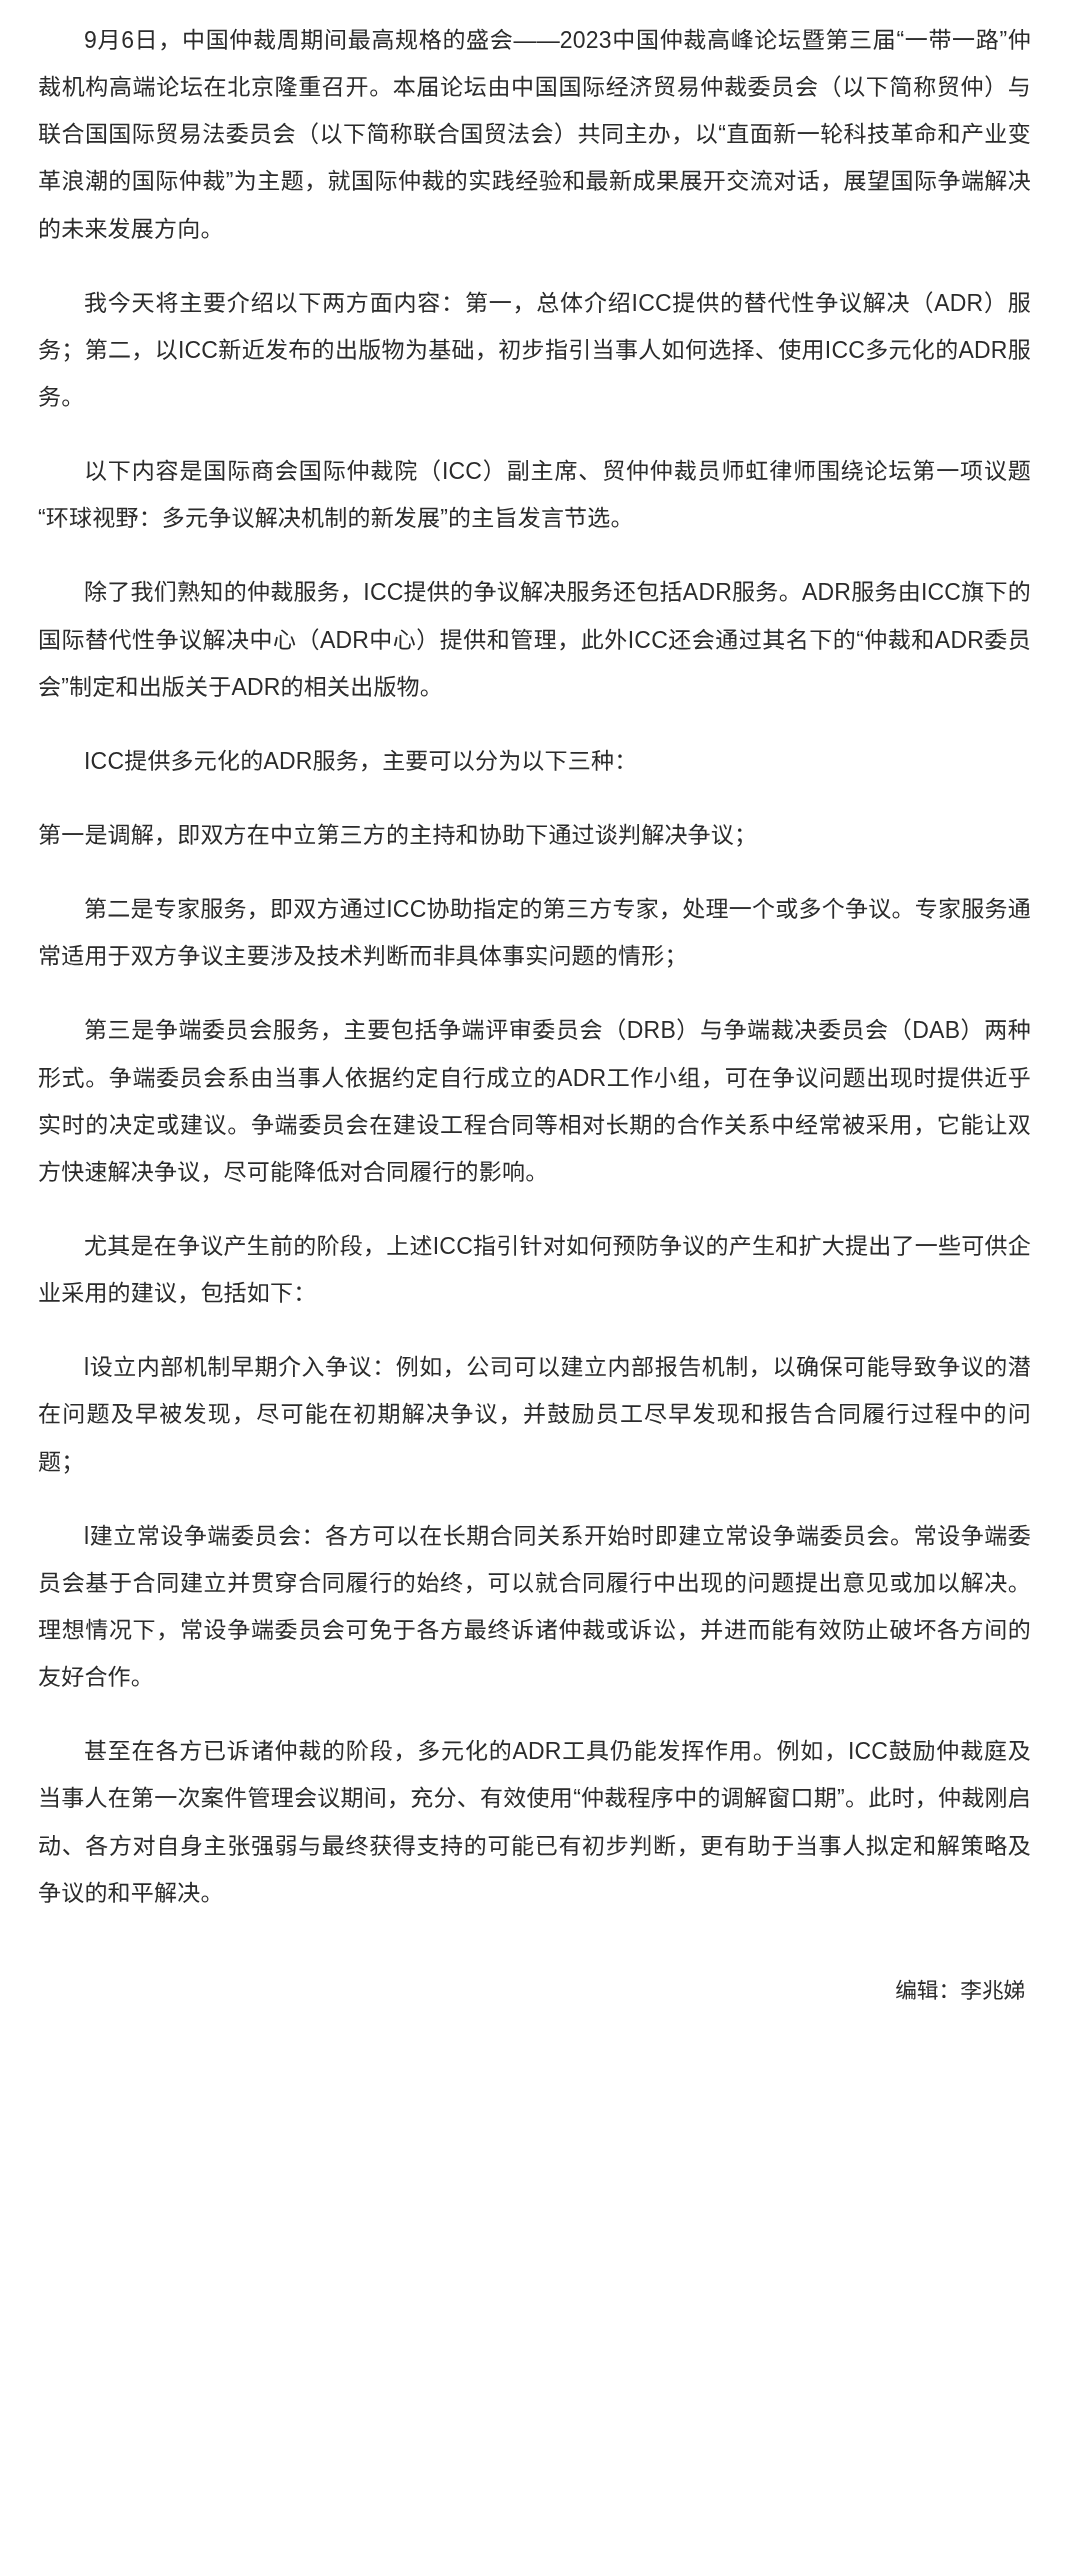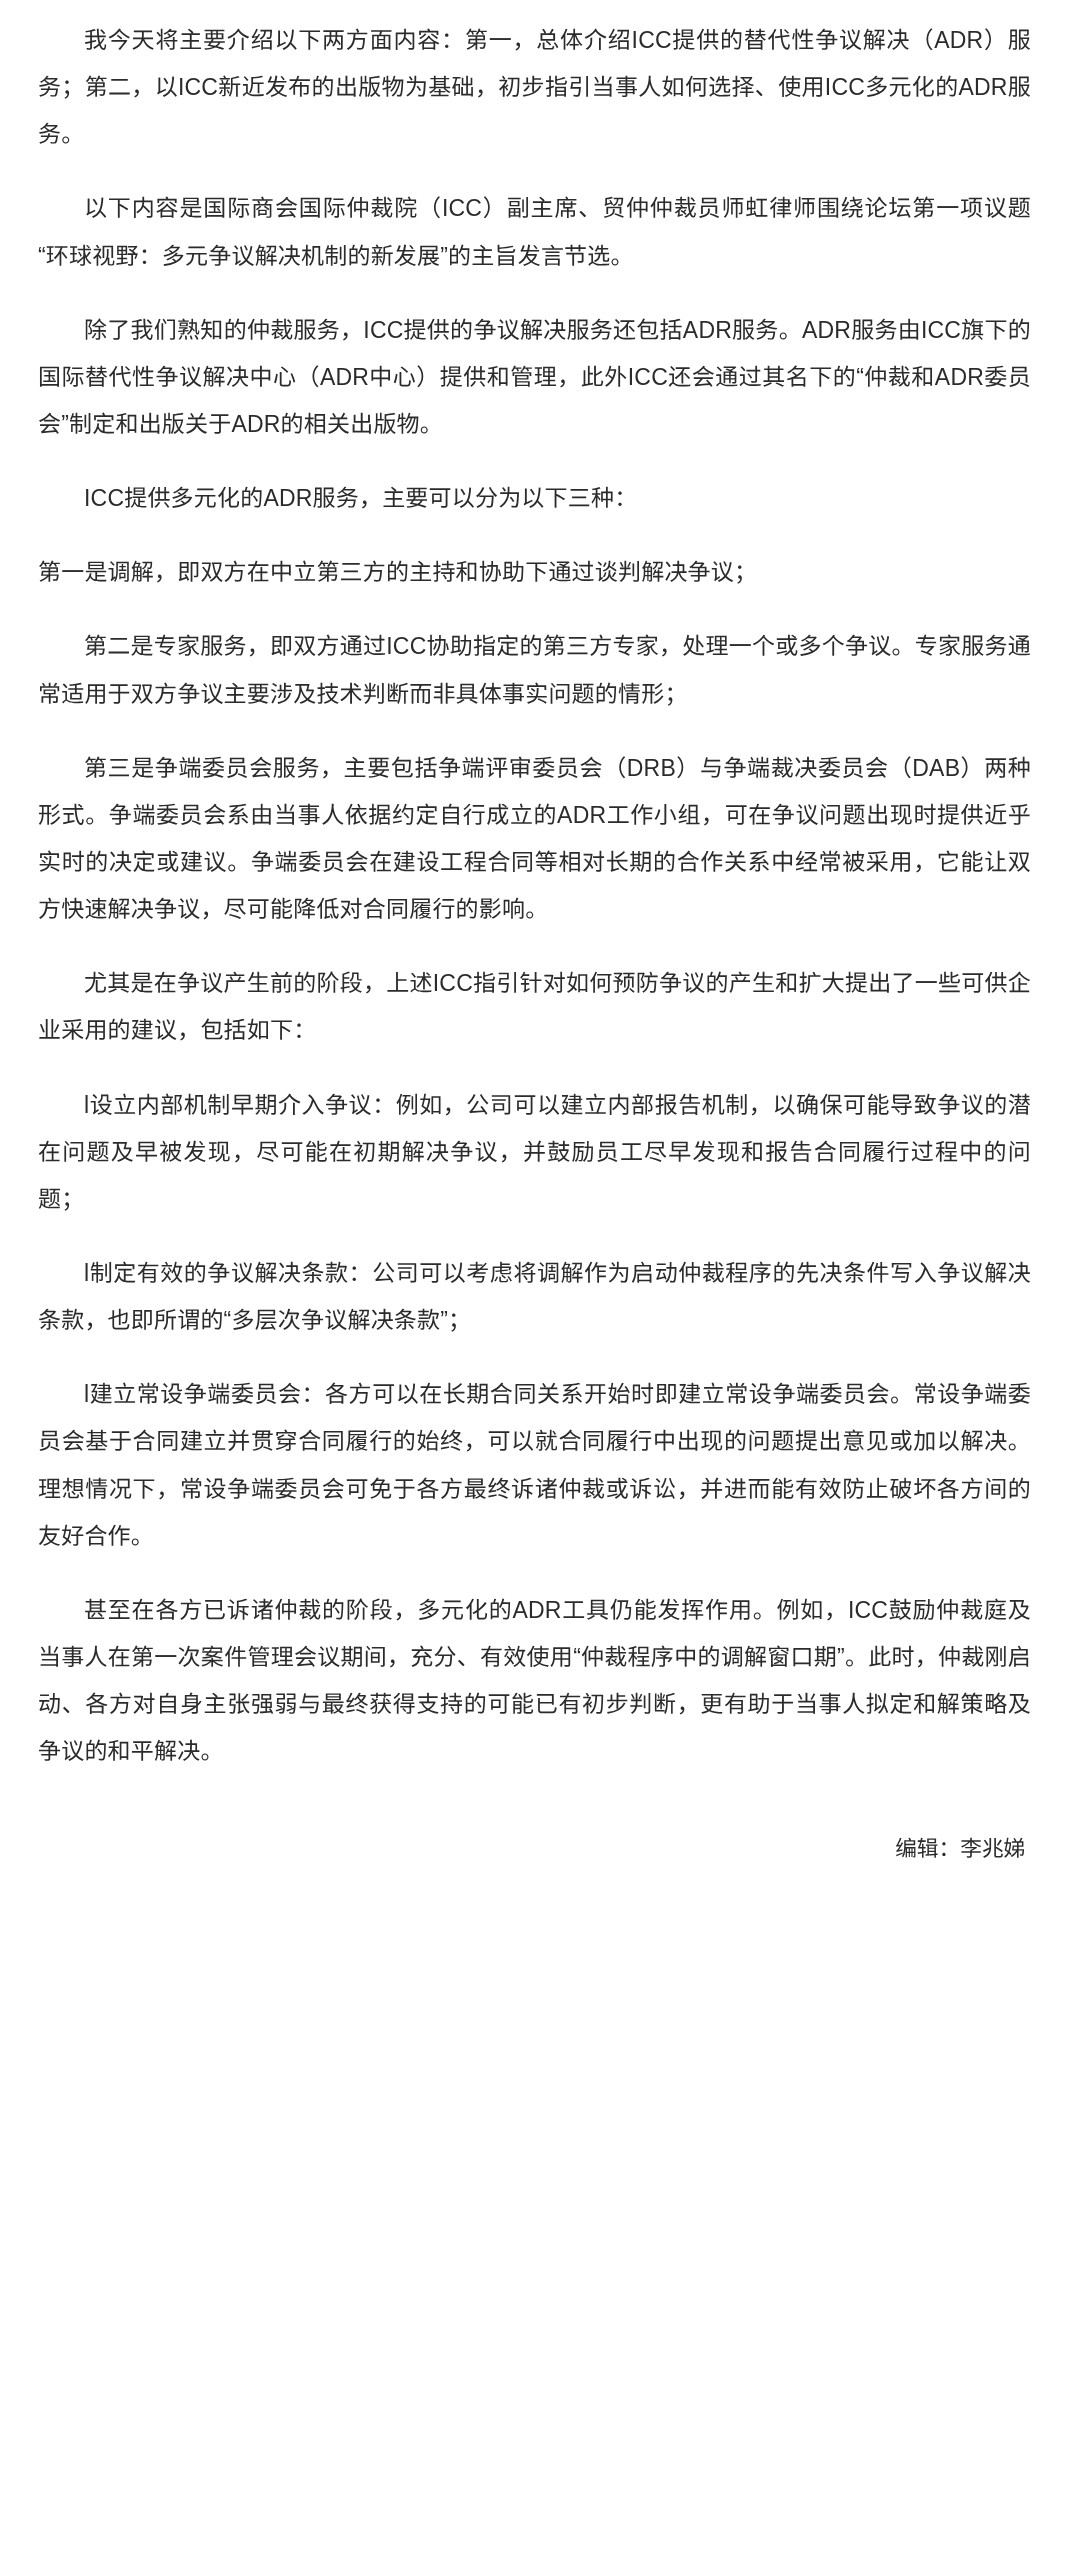--- a/index.html
+++ b/index.html
@@ -47,29 +47,29 @@
     line-height: 1.9;
     text-align: right;
     color: #2b2b2b;
   }
 </style>
 </head>
 <body>
 
 <article id="article">
 
+  <p class="para indent">9月6日，中国仲裁周期间最高规格的盛会——2023中国仲裁高峰论坛暨第三届“一带一路”仲裁机构高端论坛在北京隆重召开。本届论坛由中国国际经济贸易仲裁委员会（以下简称贸仲）与联合国国际贸易法委员会（以下简称联合国贸法会）共同主办，以“直面新一轮科技革命和产业变革浪潮的国际仲裁”为主题，就国际仲裁的实践经验和最新成果展开交流对话，展望国际争端解决的未来发展方向。</p>
   <p class="para indent">我今天将主要介绍以下两方面内容：第一，总体介绍ICC提供的替代性争议解决（ADR）服务；第二，以ICC新近发布的出版物为基础，初步指引当事人如何选择、使用ICC多元化的ADR服务。</p>
   <p class="para indent">以下内容是国际商会国际仲裁院（ICC）副主席、贸仲仲裁员师虹律师围绕论坛第一项议题“环球视野：多元争议解决机制的新发展”的主旨发言节选。</p>
   <p class="para indent">除了我们熟知的仲裁服务，ICC提供的争议解决服务还包括ADR服务。ADR服务由ICC旗下的国际替代性争议解决中心（ADR中心）提供和管理，此外ICC还会通过其名下的“仲裁和ADR委员会”制定和出版关于ADR的相关出版物。</p>
   <p class="para indent">ICC提供多元化的ADR服务，主要可以分为以下三种：</p>
   <p class="para noindent">第一是调解，即双方在中立第三方的主持和协助下通过谈判解决争议；</p>
   <p class="para indent">第二是专家服务，即双方通过ICC协助指定的第三方专家，处理一个或多个争议。专家服务通常适用于双方争议主要涉及技术判断而非具体事实问题的情形；</p>
   <p class="para indent">第三是争端委员会服务，主要包括争端评审委员会（DRB）与争端裁决委员会（DAB）两种形式。争端委员会系由当事人依据约定自行成立的ADR工作小组，可在争议问题出现时提供近乎实时的决定或建议。争端委员会在建设工程合同等相对长期的合作关系中经常被采用，它能让双方快速解决争议，尽可能降低对合同履行的影响。</p>
   <p class="para indent">尤其是在争议产生前的阶段，上述ICC指引针对如何预防争议的产生和扩大提出了一些可供企业采用的建议，包括如下：</p>
   <p class="para bullet">l设立内部机制早期介入争议：例如，公司可以建立内部报告机制，以确保可能导致争议的潜在问题及早被发现，尽可能在初期解决争议，并鼓励员工尽早发现和报告合同履行过程中的问题；</p>
-  <p class="para bullet">l制定有效的争议解决条款：公司可以考虑将调解作为启动仲裁程序的先决条件写入争议解决条款，也即所谓的“多层次争议解决条款”；</p>
   <p class="para bullet">l建立常设争端委员会：各方可以在长期合同关系开始时即建立常设争端委员会。常设争端委员会基于合同建立并贯穿合同履行的始终，可以就合同履行中出现的问题提出意见或加以解决。理想情况下，常设争端委员会可免于各方最终诉诸仲裁或诉讼，并进而能有效防止破坏各方间的友好合作。</p>
   <p class="para indent">甚至在各方已诉诸仲裁的阶段，多元化的ADR工具仍能发挥作用。例如，ICC鼓励仲裁庭及当事人在第一次案件管理会议期间，充分、有效使用“仲裁程序中的调解窗口期”。此时，仲裁刚启动、各方对自身主张强弱与最终获得支持的可能已有初步判断，更有助于当事人拟定和解策略及争议的和平解决。</p>
 
   <p class="sign">编辑：李兆娣</p>
 
 </article>
 
 
 </body></html>

